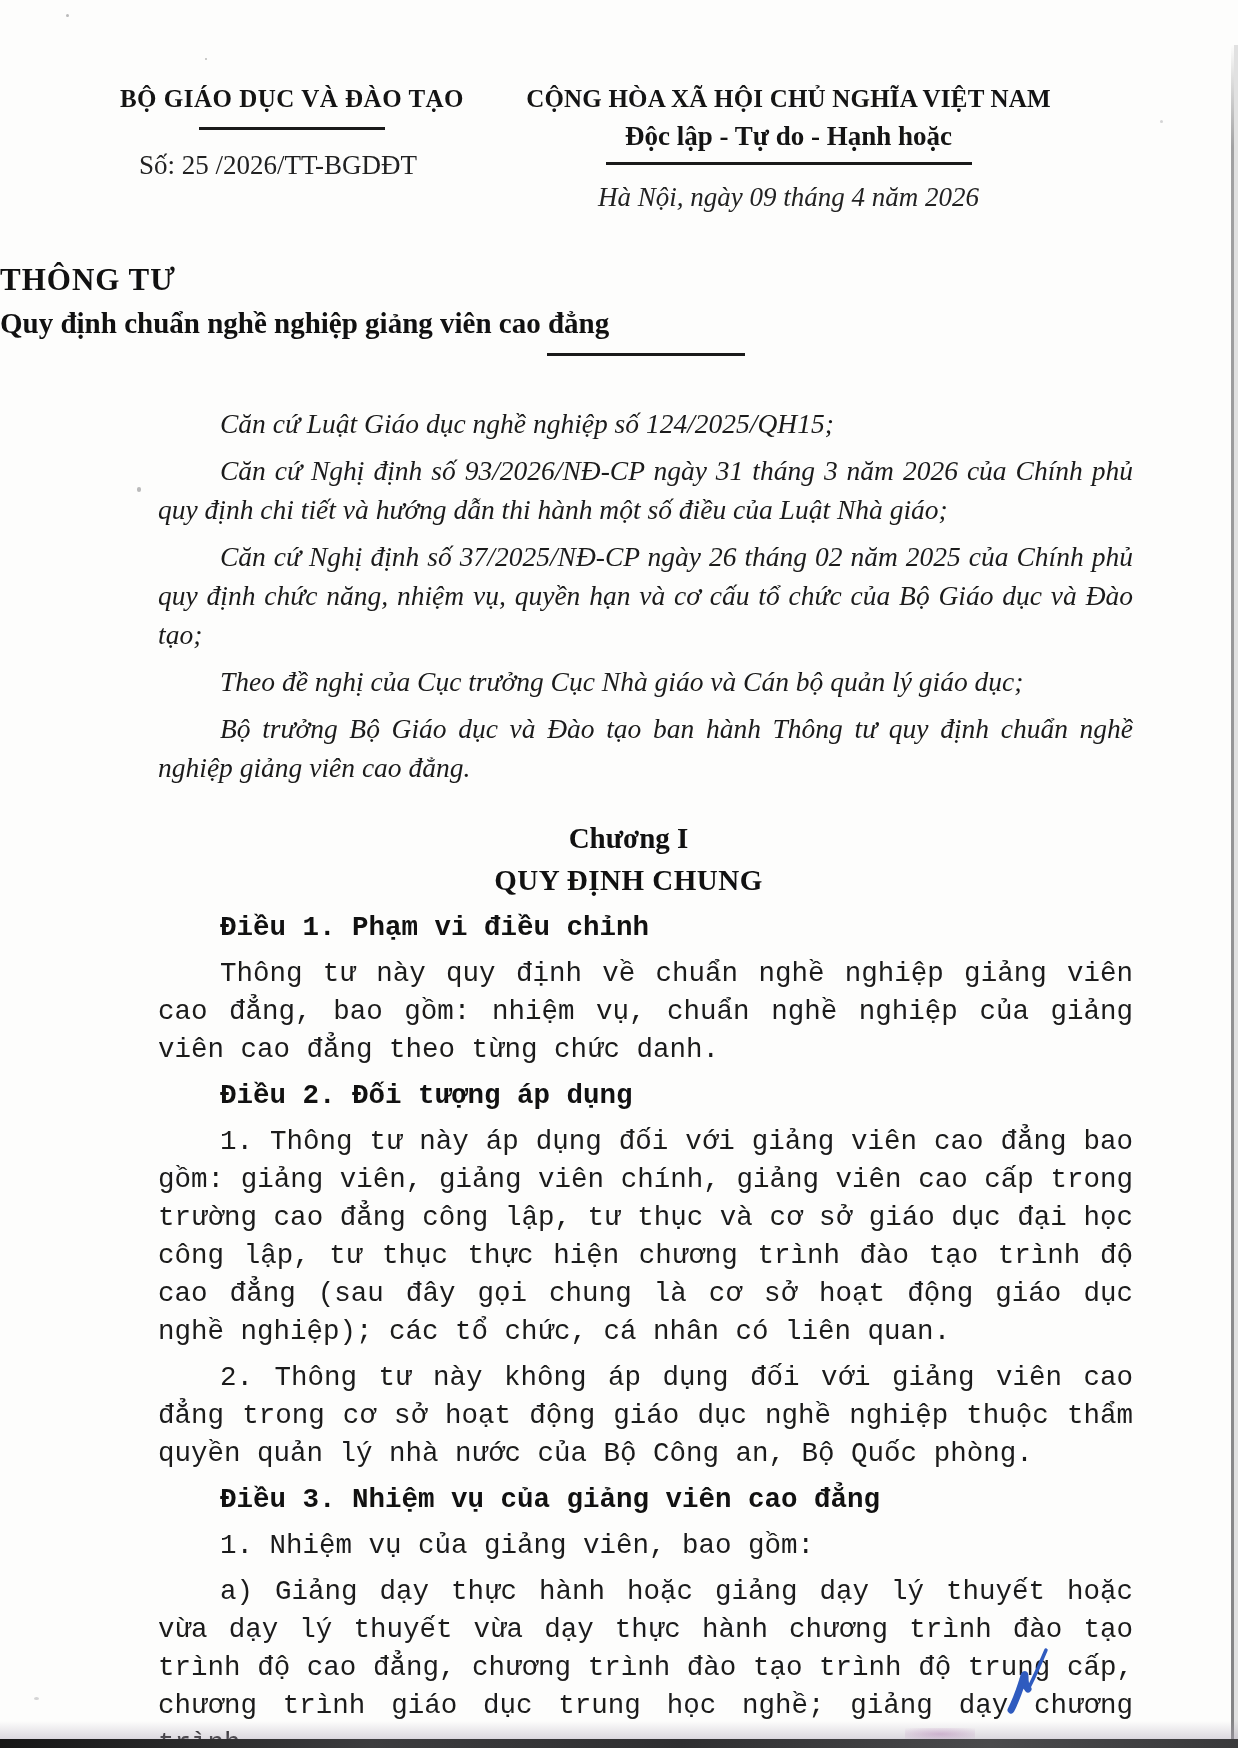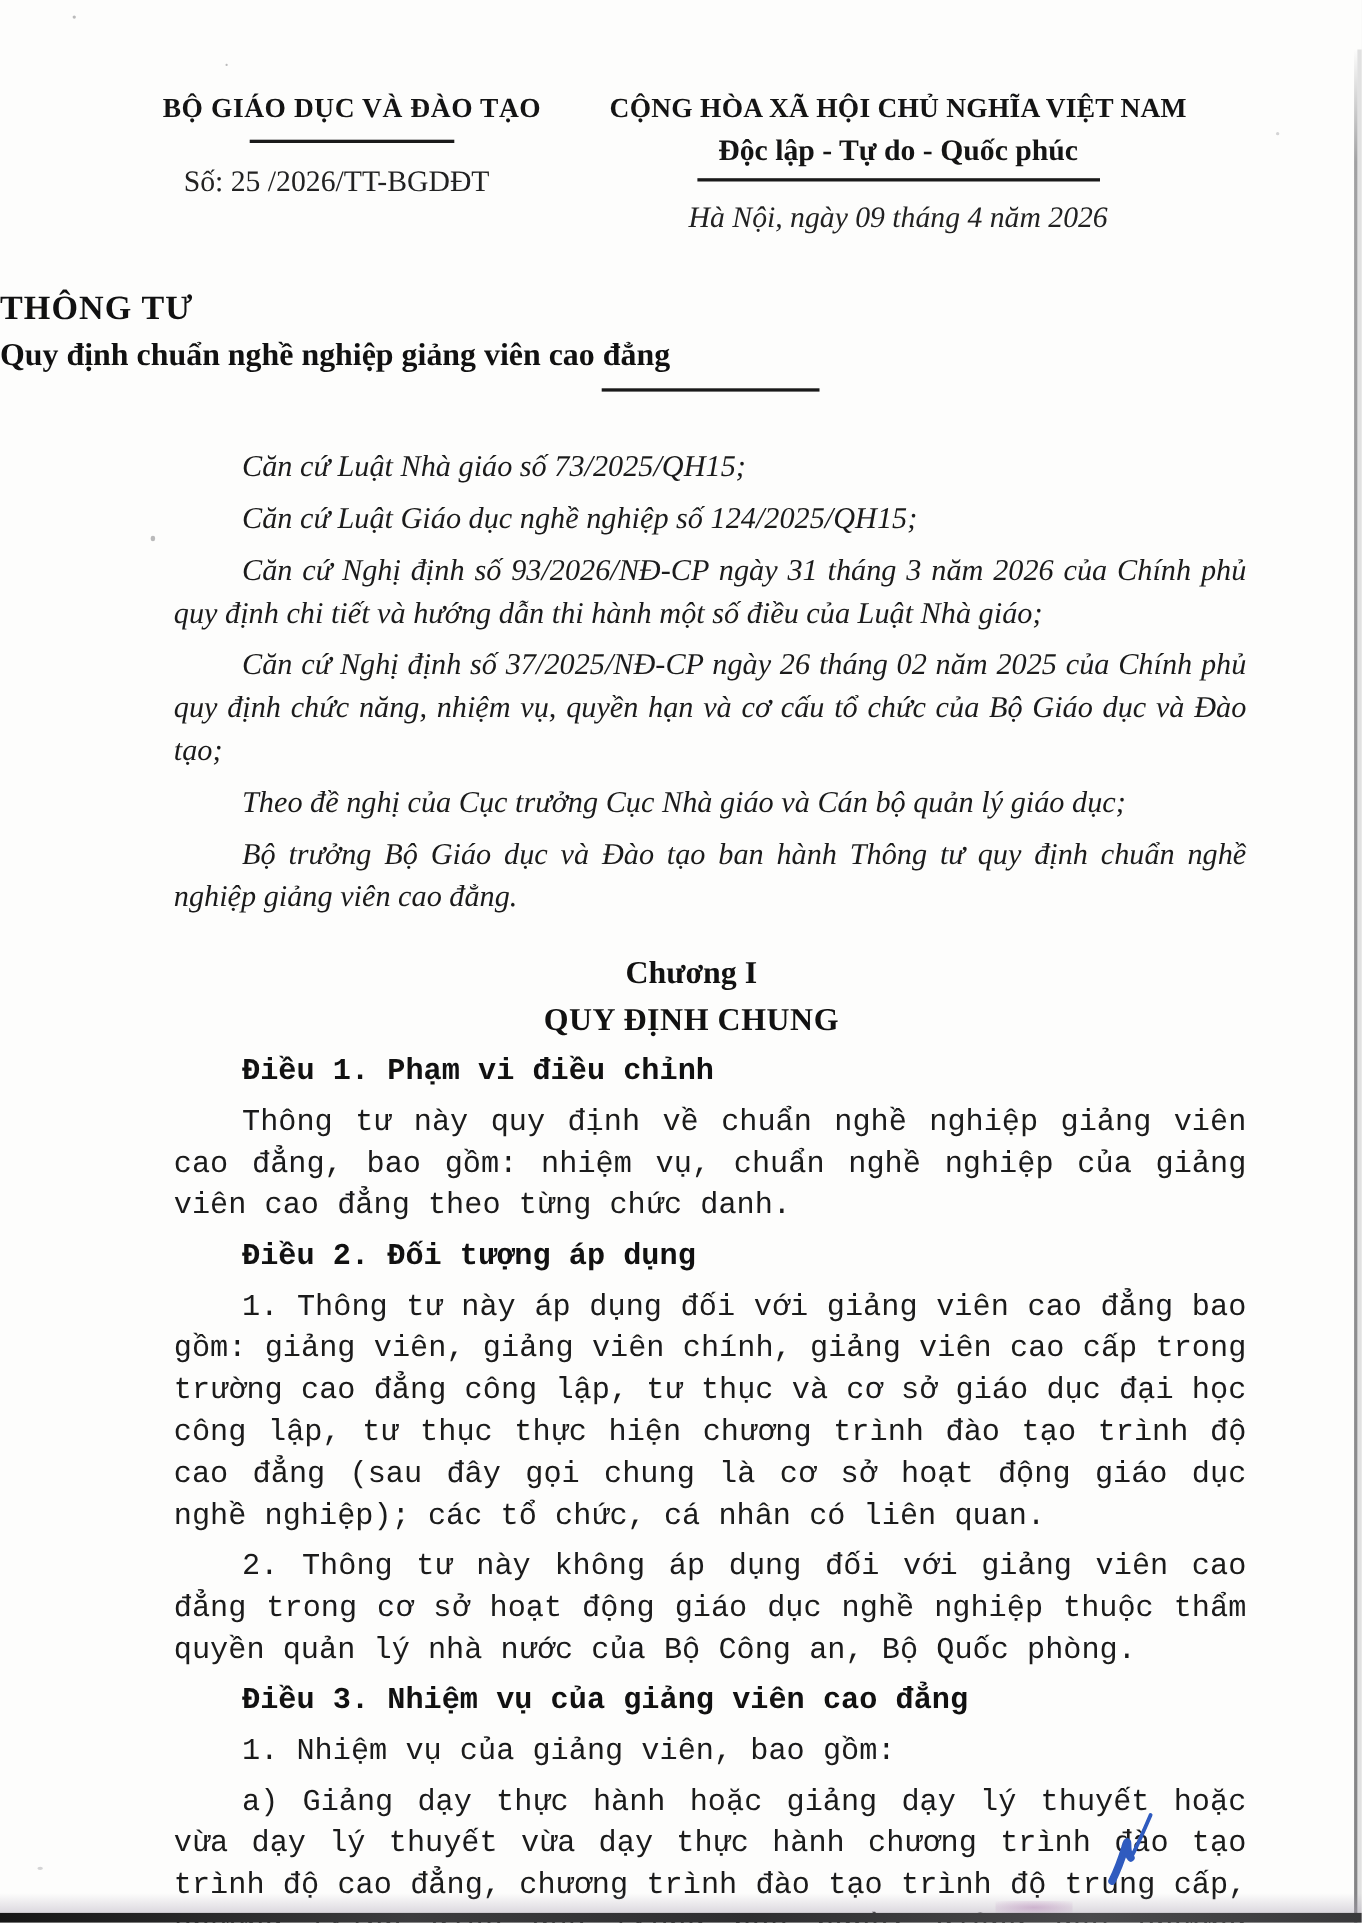--- a/index.html
+++ b/index.html
@@ -12,21 +12,21 @@
     position: relative;
     width: 1238px; height: 1748px;
     background: #fdfdfc;
     overflow: hidden;
     color: #1b1b1b;
   }
   
   .doc-header {
     display: flex;
     padding-top: 84px;
-    padding-left: 120px;
+    padding-left: 92px;
   }
   .header-left  { width: 400px; text-align: center; }
   .header-right { width: 565px; text-align: center; margin-left: 14px; }
   .org-name {
     font-weight: bold; font-size: 25px; line-height: 30px;
     letter-spacing: 0.5px; color: #141414;
   }
   .org-underline {
     width: 186px; height: 3px; background: #1a1a1a;
     margin: 13px auto 0 auto;
@@ -113,34 +113,33 @@
 <div class="page">
 
   <header class="doc-header">
     <div class="header-left">
       <div class="org-name">BỘ GIÁO DỤC VÀ ĐÀO TẠO</div>
       <div class="org-underline"></div>
       <div class="doc-number">Số: 25  /2026/TT-BGDĐT</div>
     </div>
     <div class="header-right">
       <div class="republic">CỘNG HÒA XÃ HỘI CHỦ NGHĨA VIỆT NAM</div>
-      <div class="motto">Độc lập - Tự do - Quốc phúc</div>
+      <div class="motto">Độc lập - Tự do - Hạnh hoặc</div>
       <div class="motto-underline"></div>
       <div class="place-date">Hà Nội, ngày  09  tháng 4 năm 2026</div>
     </div>
   </header>
 
   <section class="title-block">
     <div class="doc-type">THÔNG TƯ</div>
     <div class="doc-subject">Quy định chuẩn nghề nghiệp giảng viên cao đẳng</div>
     <div class="title-separator"></div>
   </section>
 
   <section class="preamble text-col">
-    <p>Căn cứ Luật Nhà giáo số 73/2025/QH15;</p>
     <p>Căn cứ Luật Giáo dục nghề nghiệp số 124/2025/QH15;</p>
     <p>Căn cứ Nghị định số 93/2026/NĐ-CP ngày 31 tháng 3 năm 2026 của Chính phủ quy định chi tiết và hướng dẫn thi hành một số điều của Luật Nhà giáo;</p>
     <p>Căn cứ Nghị định số 37/2025/NĐ-CP ngày 26 tháng 02 năm 2025 của Chính phủ quy định chức năng, nhiệm vụ, quyền hạn và cơ cấu tổ chức của Bộ Giáo dục và Đào tạo;</p>
     <p>Theo đề nghị của Cục trưởng Cục Nhà giáo và Cán bộ quản lý giáo dục;</p>
     <p>Bộ trưởng Bộ Giáo dục và Đào tạo ban hành Thông tư quy định chuẩn nghề nghiệp giảng viên cao đẳng.</p>
   </section>
 
   <section class="chapter">
     <div class="chapter-number">Chương I</div>
     <div class="chapter-title">QUY ĐỊNH CHUNG</div>

